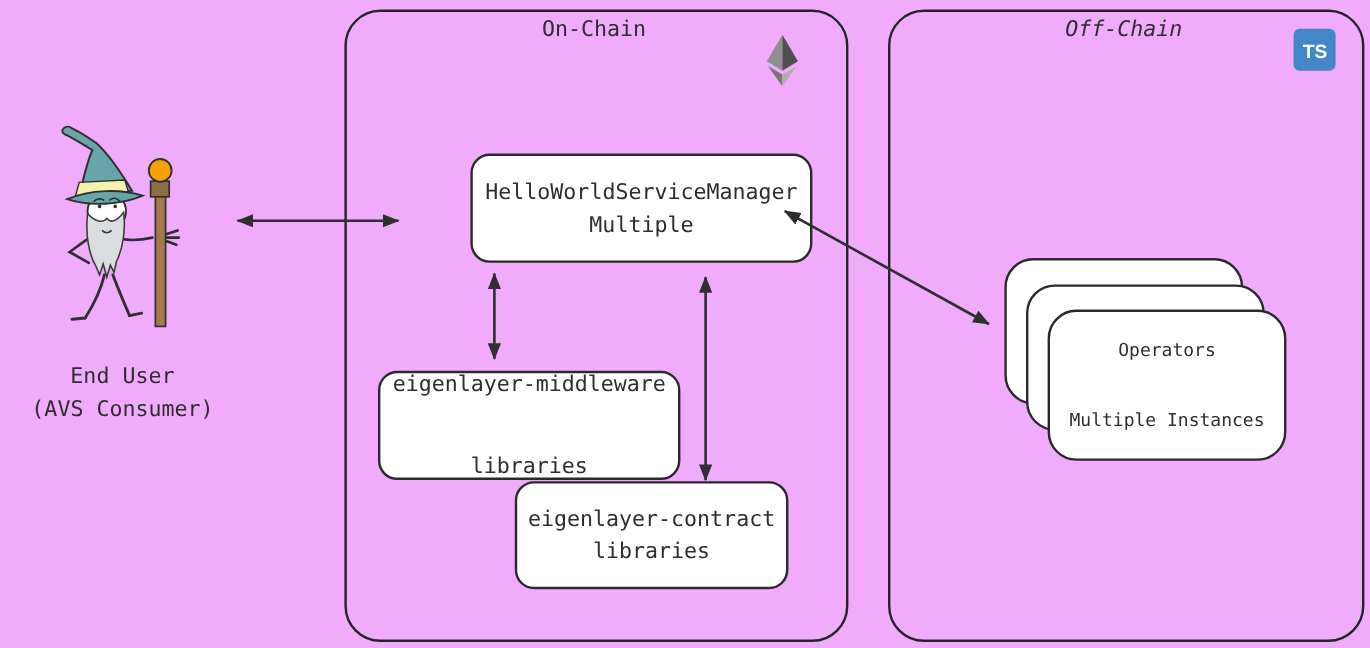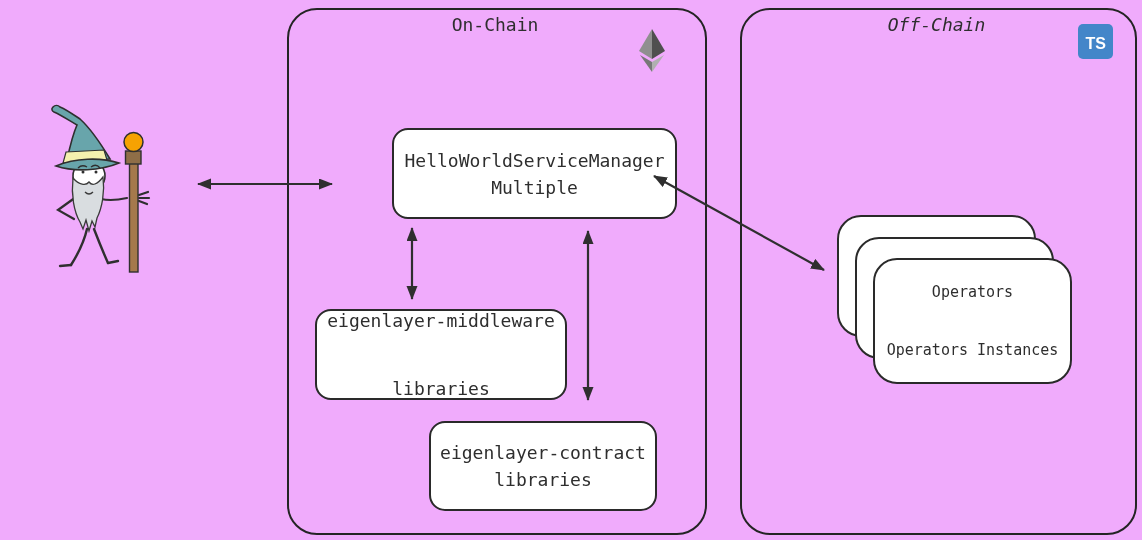--- a/index.html
+++ b/index.html
@@ -56,32 +56,36 @@
   <div class="node" style="left:356px;top:128px;width:281px;height:87px;margin-left:36px;">
     <span>HelloWorldServiceManager</span>
     <span>Multiple</span>
   </div>
 
   <div class="node" style="left:315px;top:309px;width:248px;height:87px;gap:41px;">
     <span>eigenlayer-middleware</span>
     <span>libraries</span>
   </div>
 
-  <div class="node" style="left:429px;top:421px;width:224px;height:86px;">
+  <div class="node" style="left:429px;top:401px;width:224px;height:86px;">
     <span>eigenlayer-contract</span>
     <span>libraries</span>
   </div>
 
   <div class="op-box" style="left:837px;top:215px;width:195px;height:118px;"></div>
   <div class="op-box" style="left:855px;top:237px;width:195px;height:118px;"></div>
   <div class="op-box op-front" style="left:873px;top:258px;width:195px;height:122px;">
     <span>Operators</span>
-    <span>Operators Instances</span>
+    <span>Multiple Instances</span>
   </div>
 
+  <div class="end-user-label">
+    <div>End User</div>
+    <div>(AVS Consumer)</div>
+  </div>
 
   <svg class="overlay" width="1142" height="540" viewBox="0 0 1142 540">
     <defs>
       <marker id="ah" markerUnits="userSpaceOnUse" markerWidth="15" markerHeight="12" refX="13" refY="5.5" orient="auto-start-reverse">
         <path d="M0 0 L14 5.5 L0 11 Z" fill="#2f2f2f"></path>
       </marker>
     </defs>
 
     <g stroke="#2f2f2f" stroke-width="2.2" fill="none">
       <line x1="198" y1="184" x2="332" y2="184" marker-start="url(#ah)" marker-end="url(#ah)"></line>

